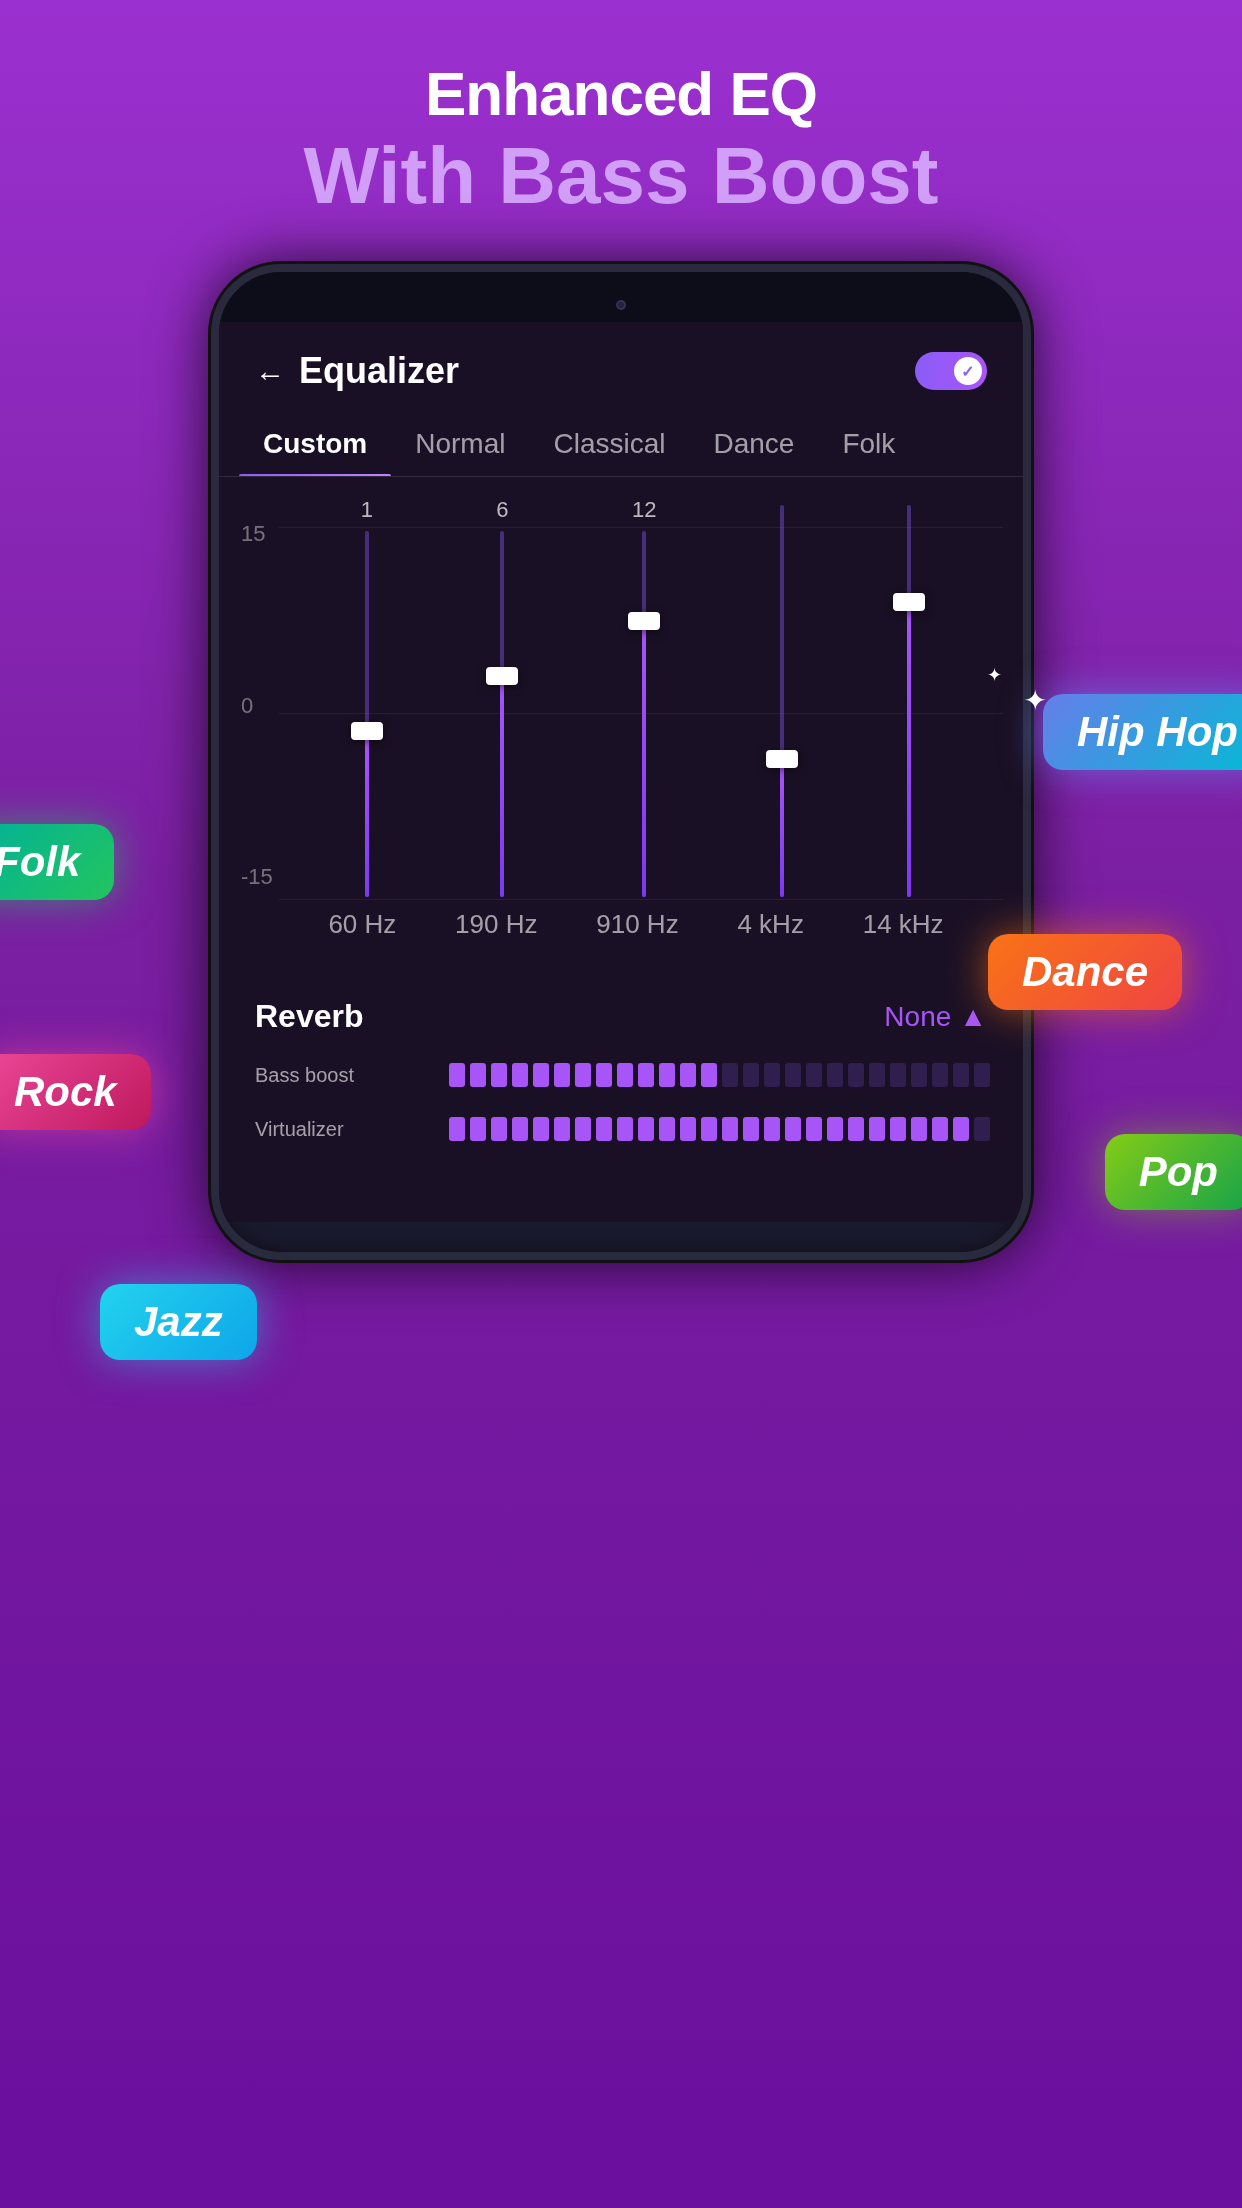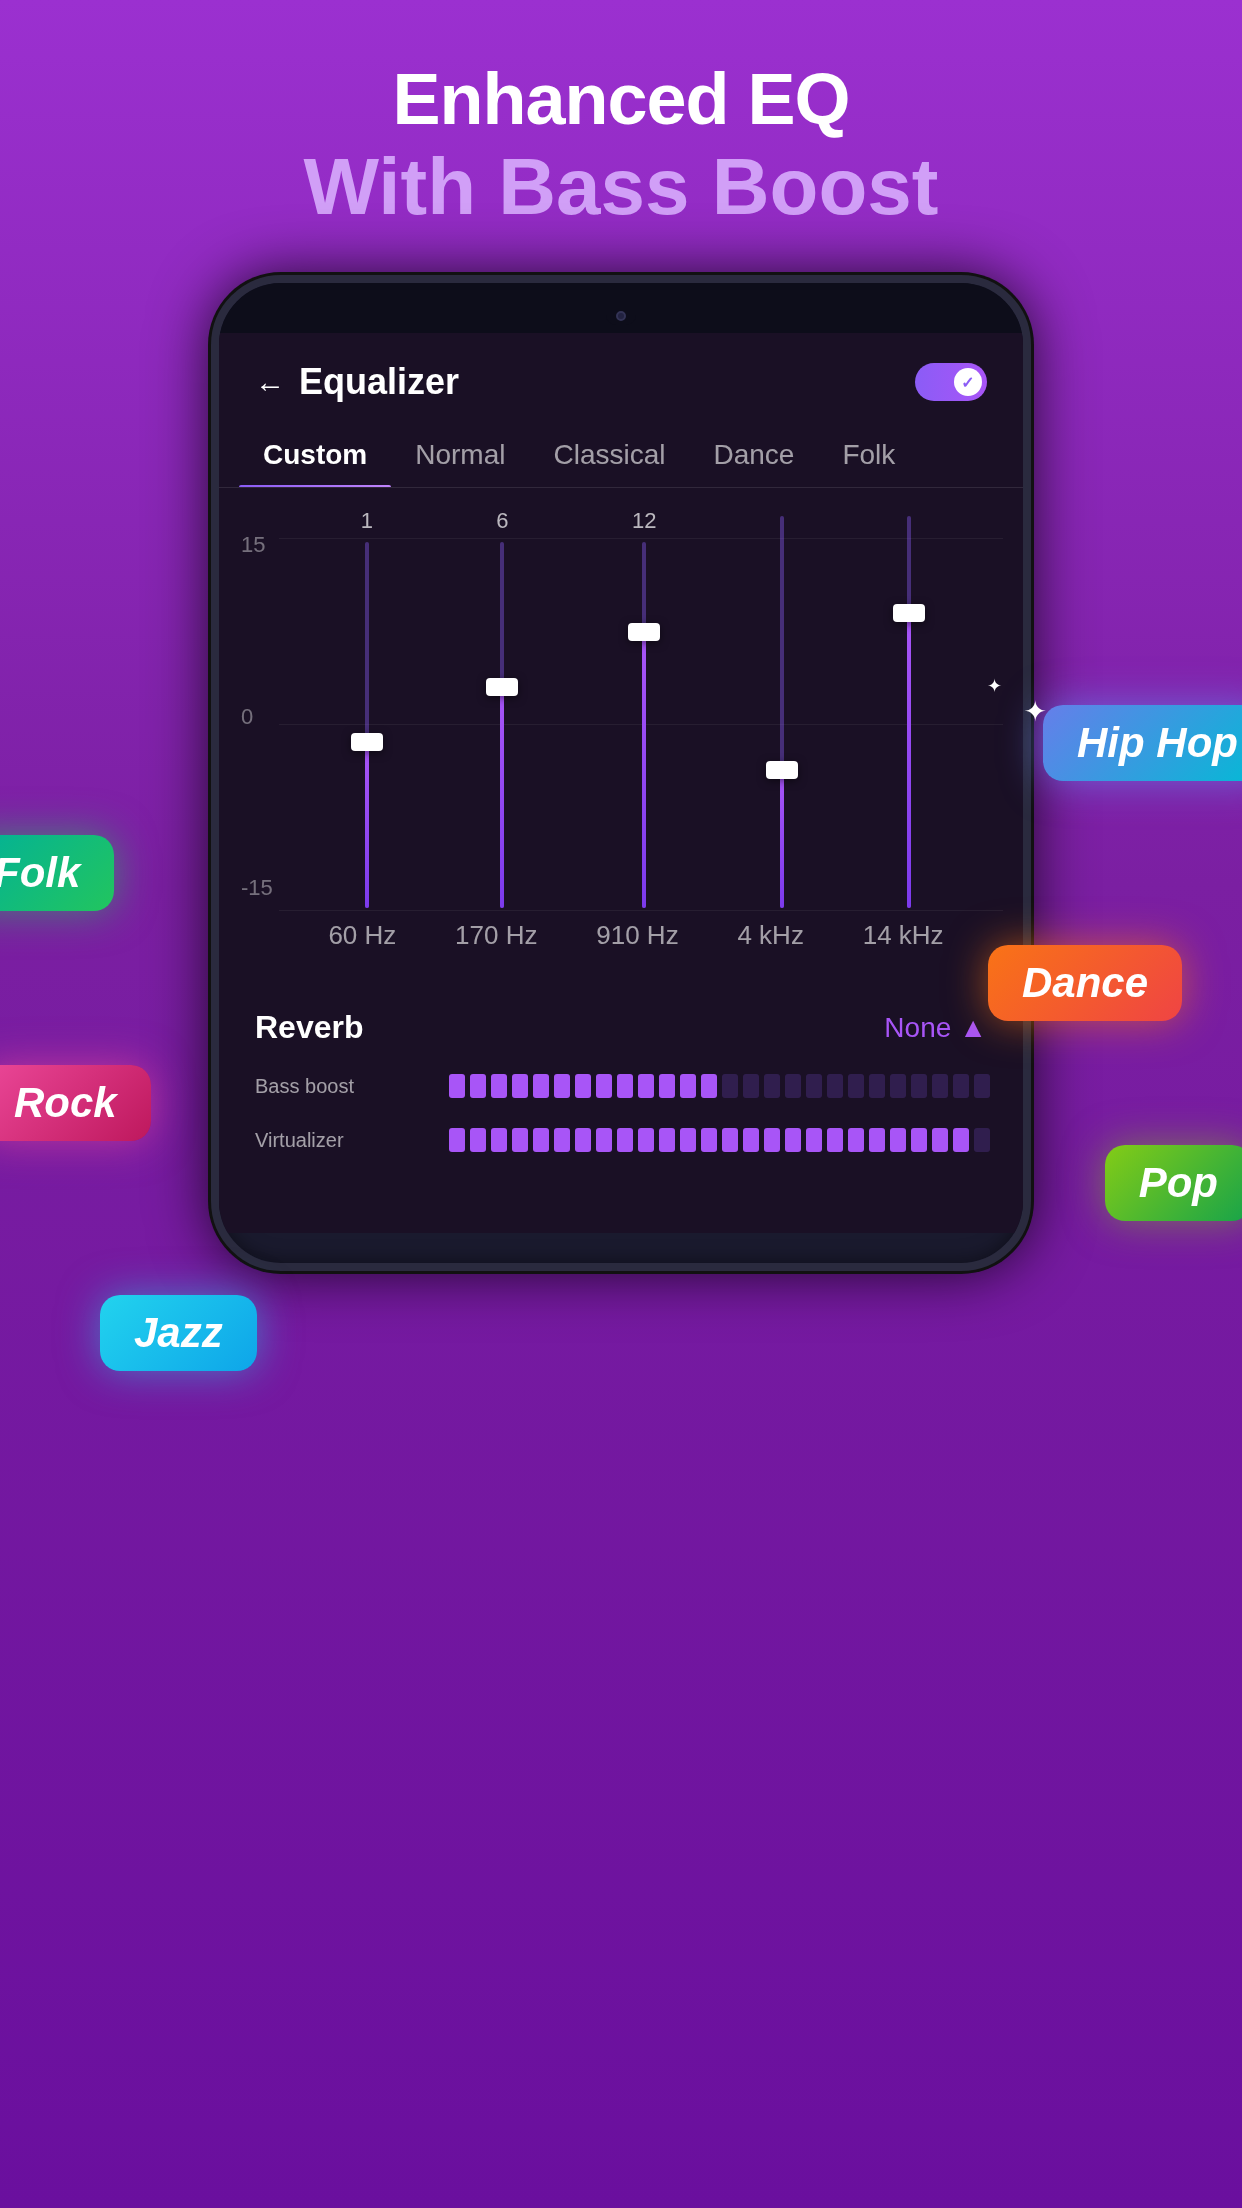--- a/index.html
+++ b/index.html
@@ -14,21 +14,21 @@
     }
 
     
     .header-section {
       text-align: center;
       padding-top: 60px;
       padding-bottom: 40px;
     }
 
     .header-title {
-      font-size: 72px;
+      font-size: 62px;
       font-weight: 900;
       color: #ffffff;
       line-height: 1.1;
       letter-spacing: -1px;
     }
 
     .header-subtitle {
       font-size: 80px;
       font-weight: 700;
       color: rgba(220, 180, 255, 0.85);
@@ -535,21 +535,21 @@
                   <div class="eq-slider-fill" style="height: 75%;"></div>
                   <div class="eq-slider-thumb" style="bottom: 73%;"></div>
                 </div>
               </div>
             </div>
 
           </div>
 
           <div class="eq-freq-labels">
             <span class="eq-freq-label">60 Hz</span>
-            <span class="eq-freq-label">170 Hz</span>
+            <span class="eq-freq-label">190 Hz</span>
             <span class="eq-freq-label">910 Hz</span>
             <span class="eq-freq-label">4 kHz</span>
             <span class="eq-freq-label">14 kHz</span>
           </div>
 
         </div>
 
         <div class="reverb-section">
           <div class="reverb-row">
             <span class="reverb-label">Reverb</span>

